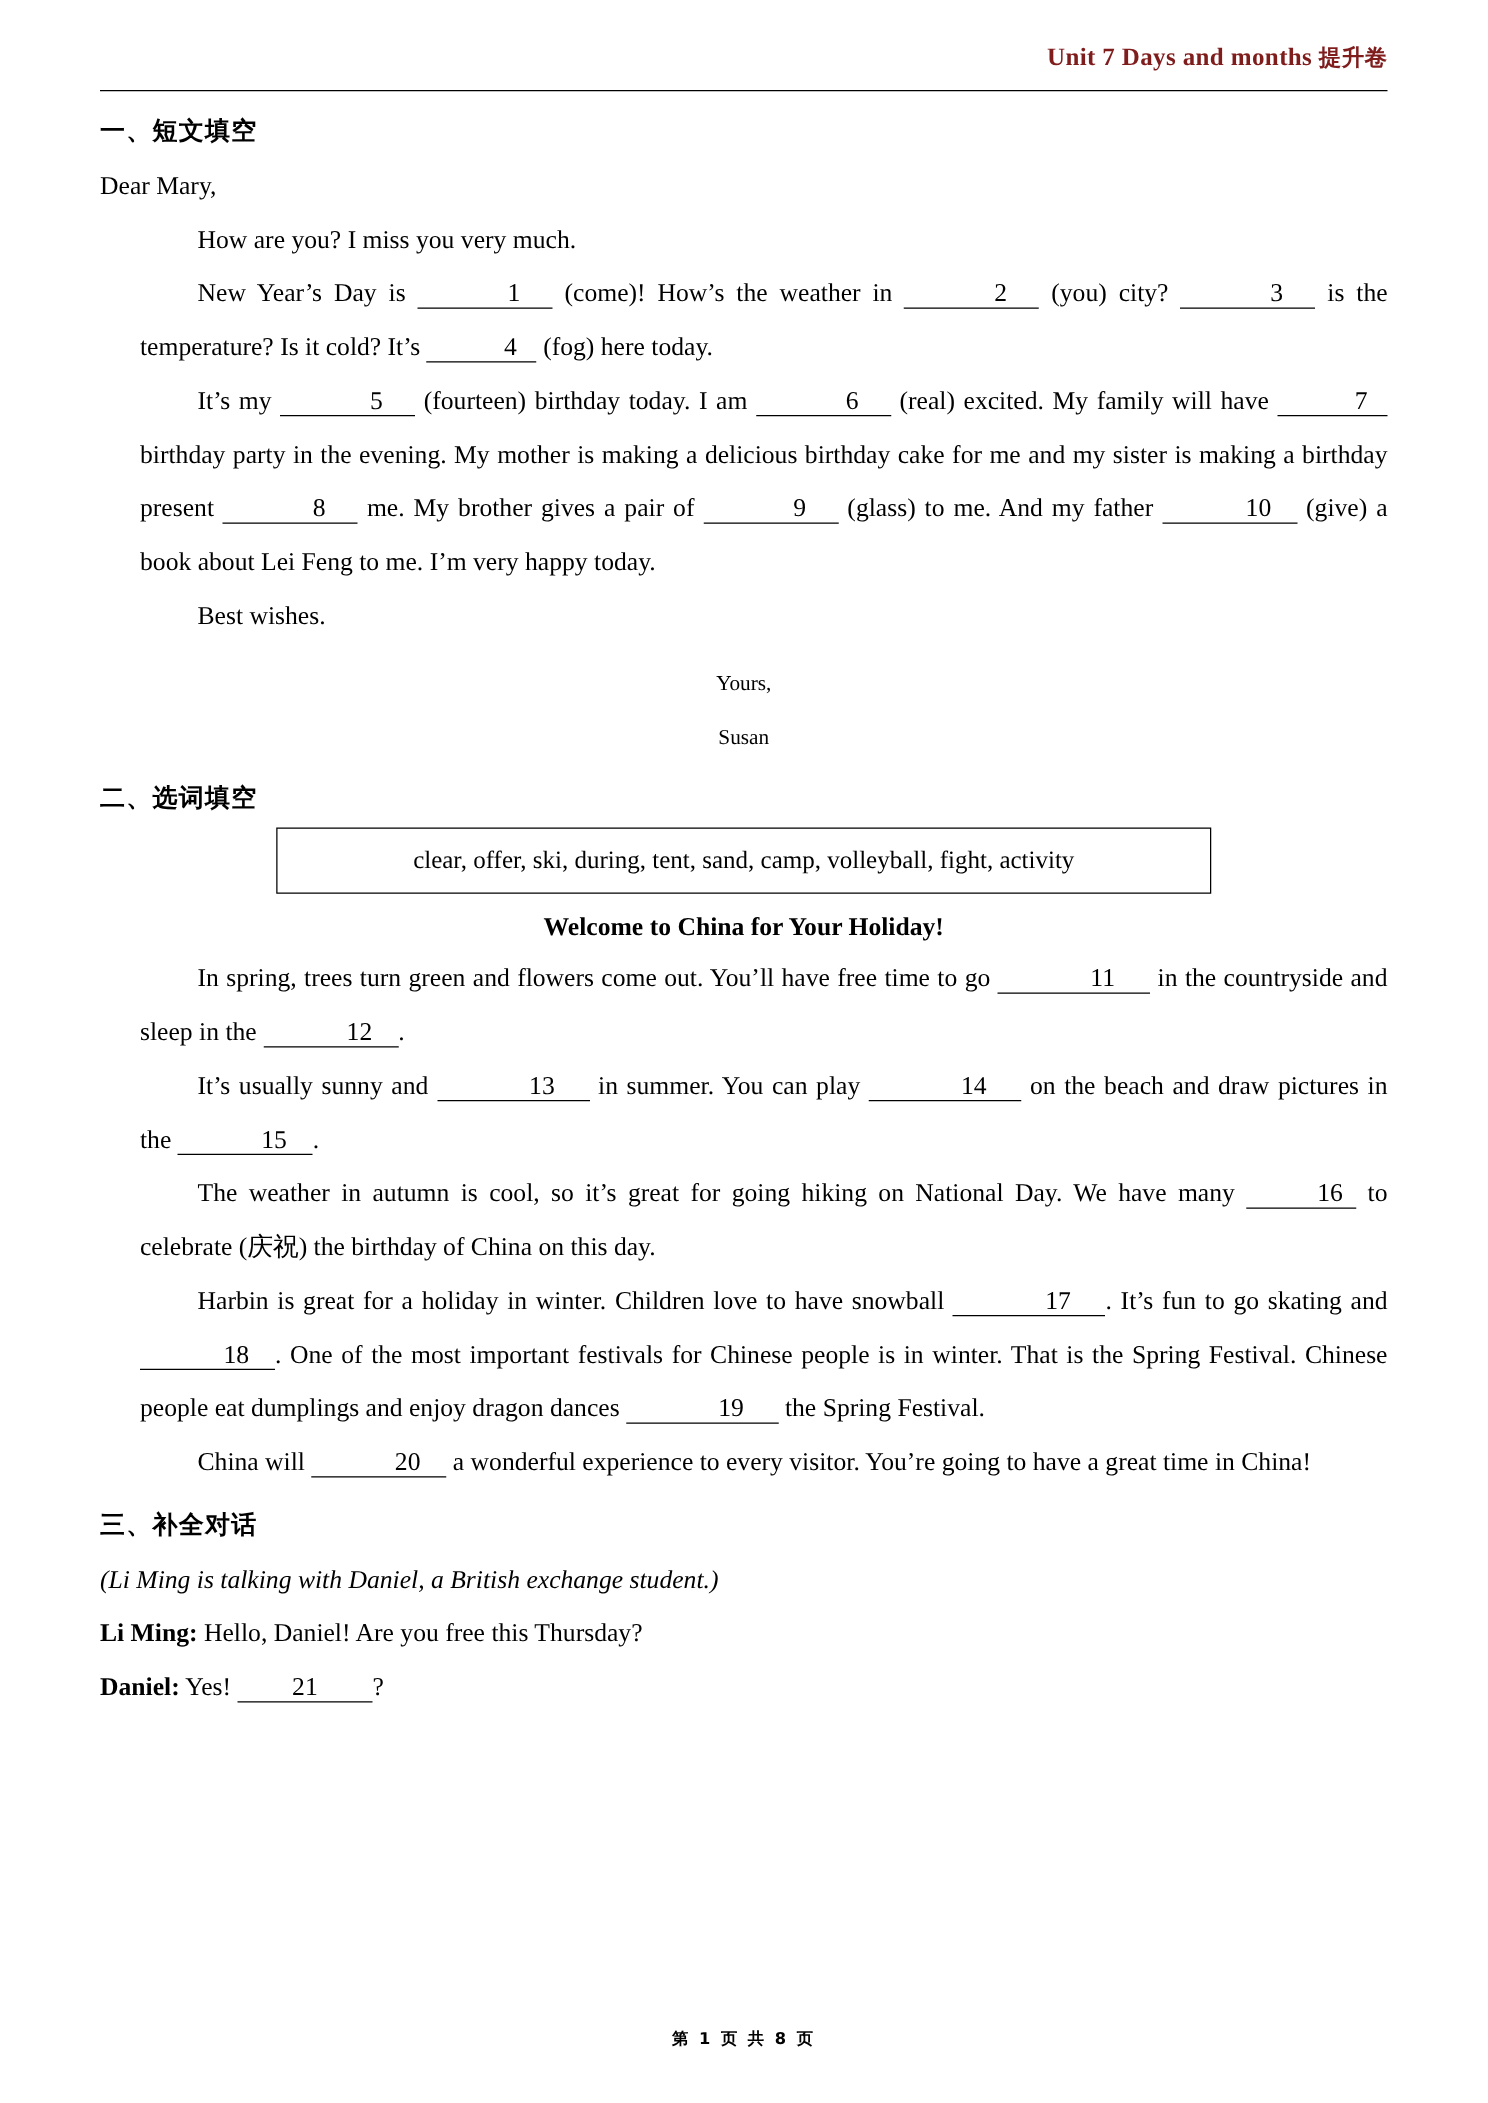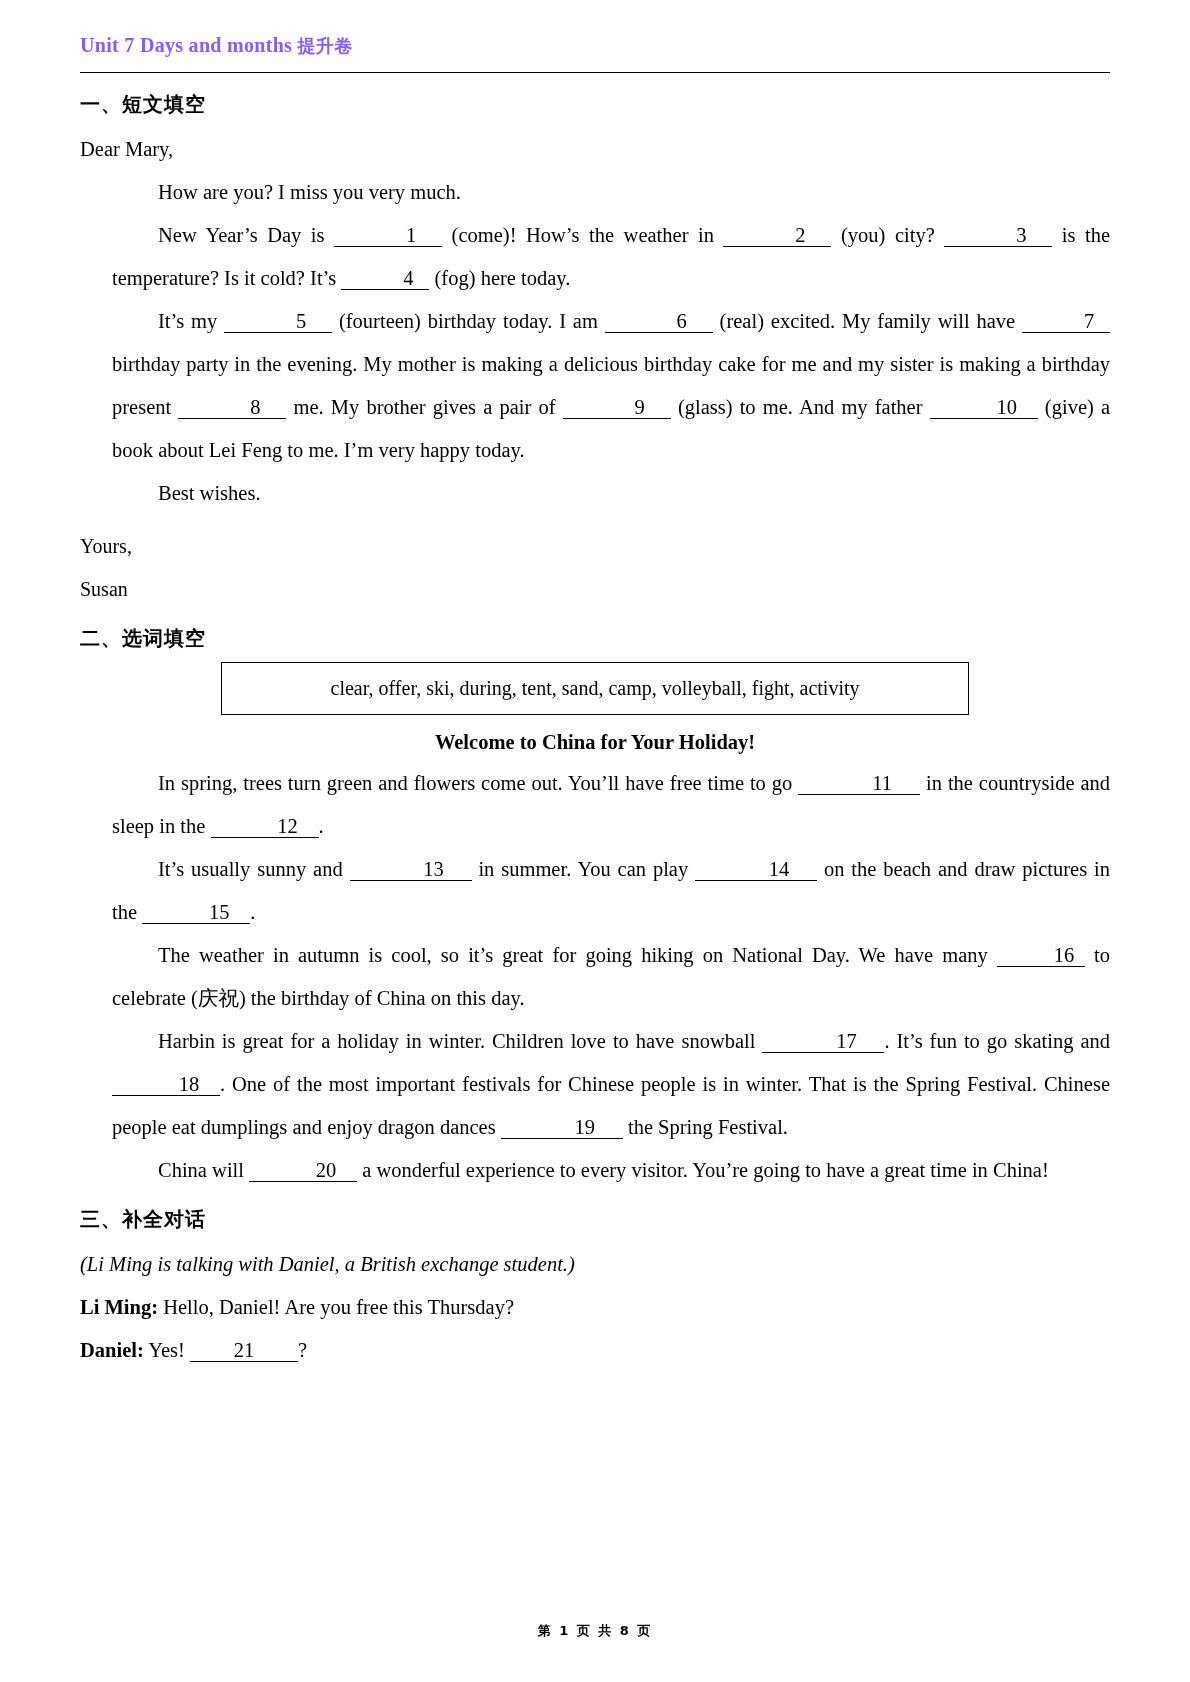--- a/index.html
+++ b/index.html
@@ -15,25 +15,25 @@
     position: relative;
   }
   .page {
     width: 1190px;
     min-height: 1682px;
     box-sizing: border-box;
     padding: 22px 80px 0 80px;
     position: relative;
   }
   .doc-title {
-    text-align: left;
+    text-align: right;
     font-family: "Liberation Serif", serif;
     font-weight: bold;
     font-size: 20px;
-    color: #8b5cf6;
+    color: #7f1d1d;
     letter-spacing: 0.3px;
     margin: 12px 0 0 0;
     padding-bottom: 14px;
   }
   .doc-title .cn {
     font-family: "DejaVu Sans", sans-serif;
     font-size: 18px;
     font-weight: bold;
   }
   .rule {
@@ -61,22 +61,22 @@
     border-bottom: 1.3px solid #000;
     text-align: center;
     vertical-align: baseline;
     line-height: 22px;
     padding: 0 2px;
   }
   .b-sm { min-width: 84px; }
   .b-md { min-width: 104px; }
   .b-lg { min-width: 118px; }
   .right {
-    text-align: left;
-    font-size: 20px;
+    text-align: center;
+    font-size: 17px;
     line-height: 43px;
     margin: 0;
   }
   .wordbox {
     border: 1.5px solid #000;
     margin: 8px auto 4px auto;
     width: 748px;
     box-sizing: border-box;
     padding: 14px 16px;
     text-align: center;

